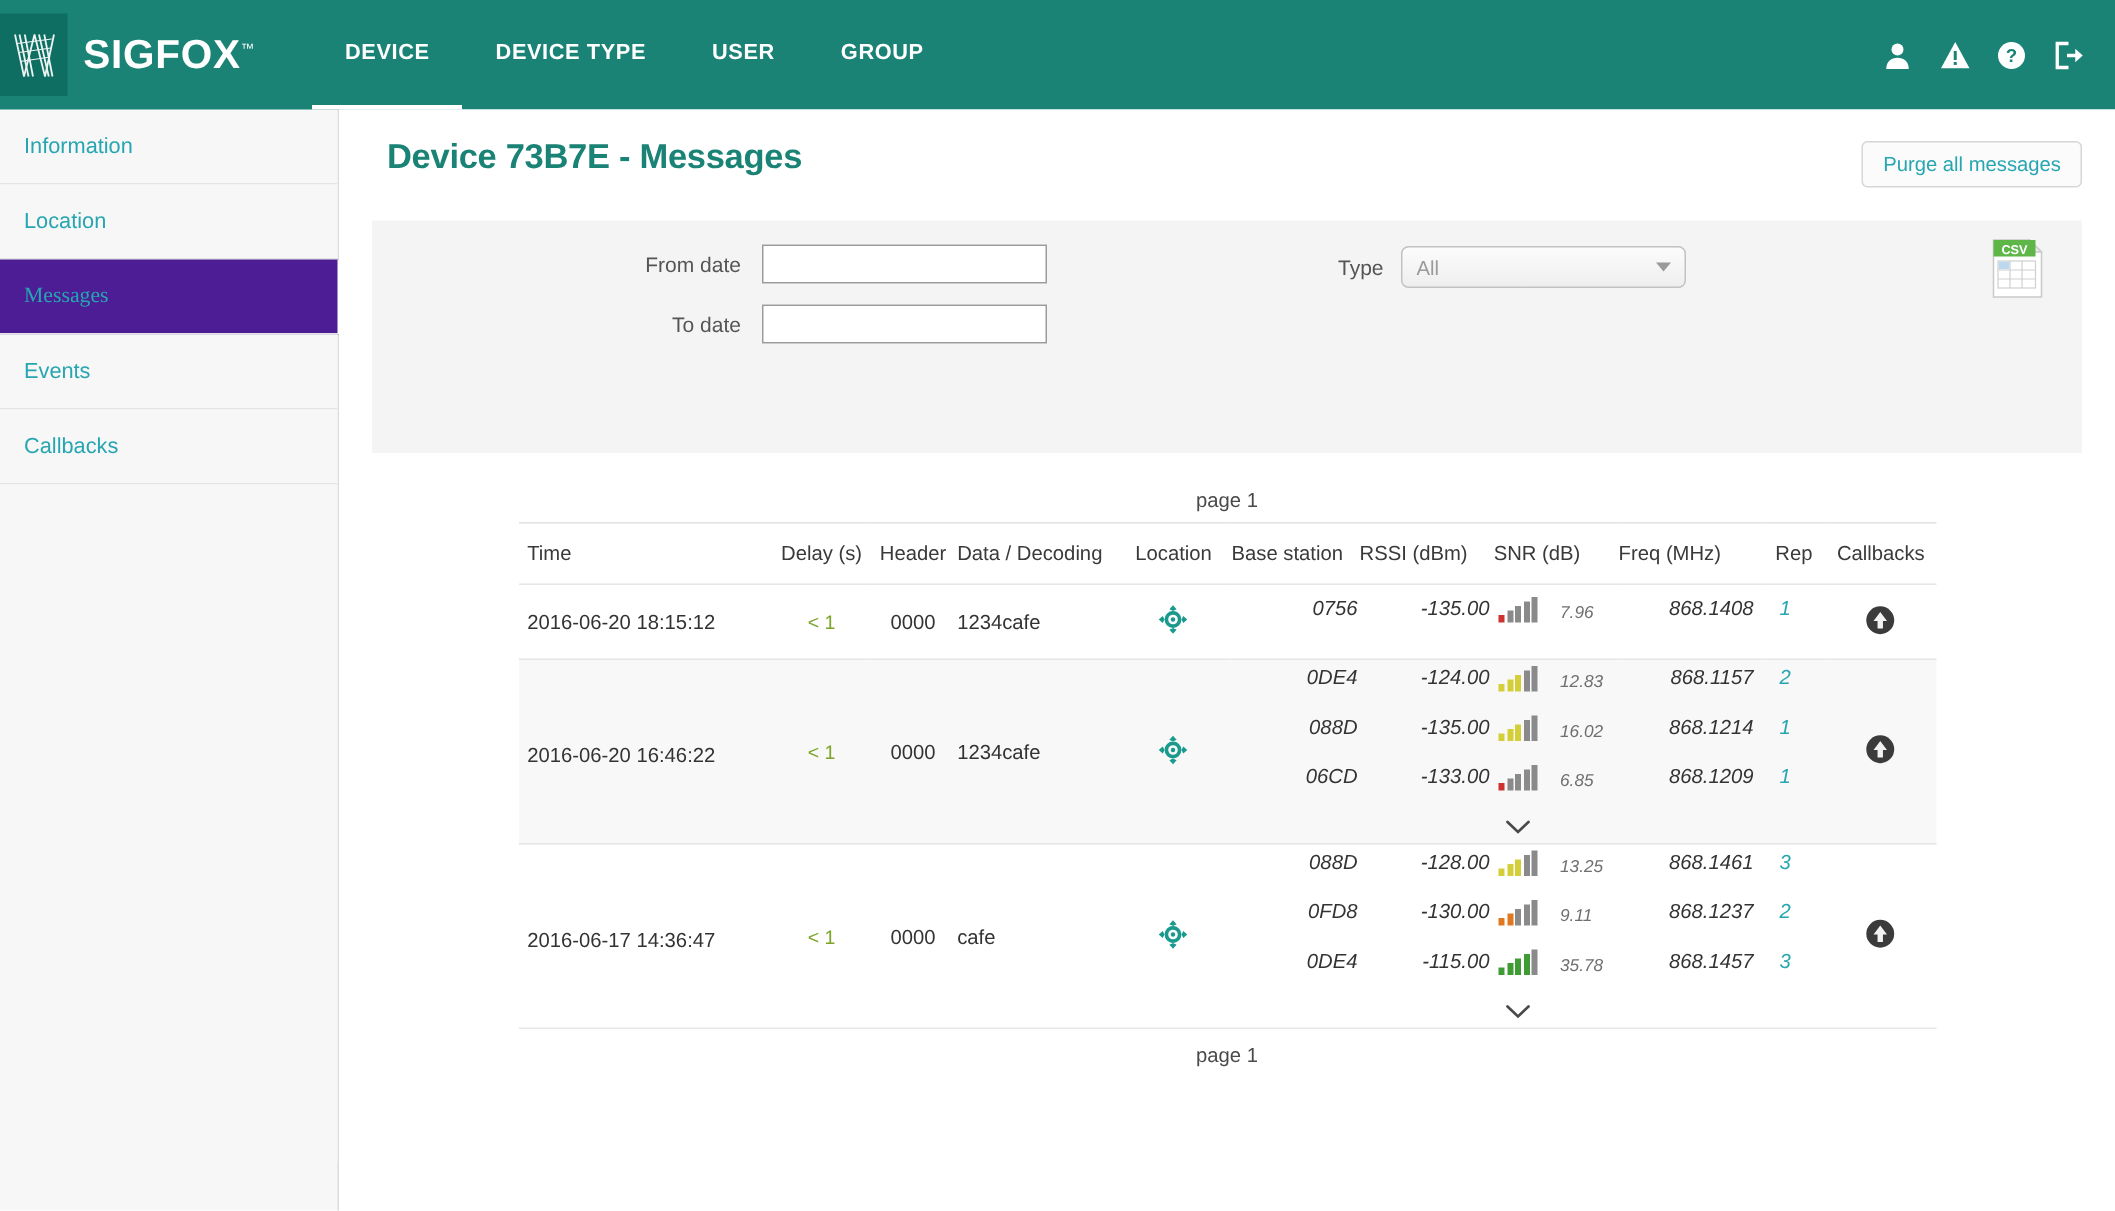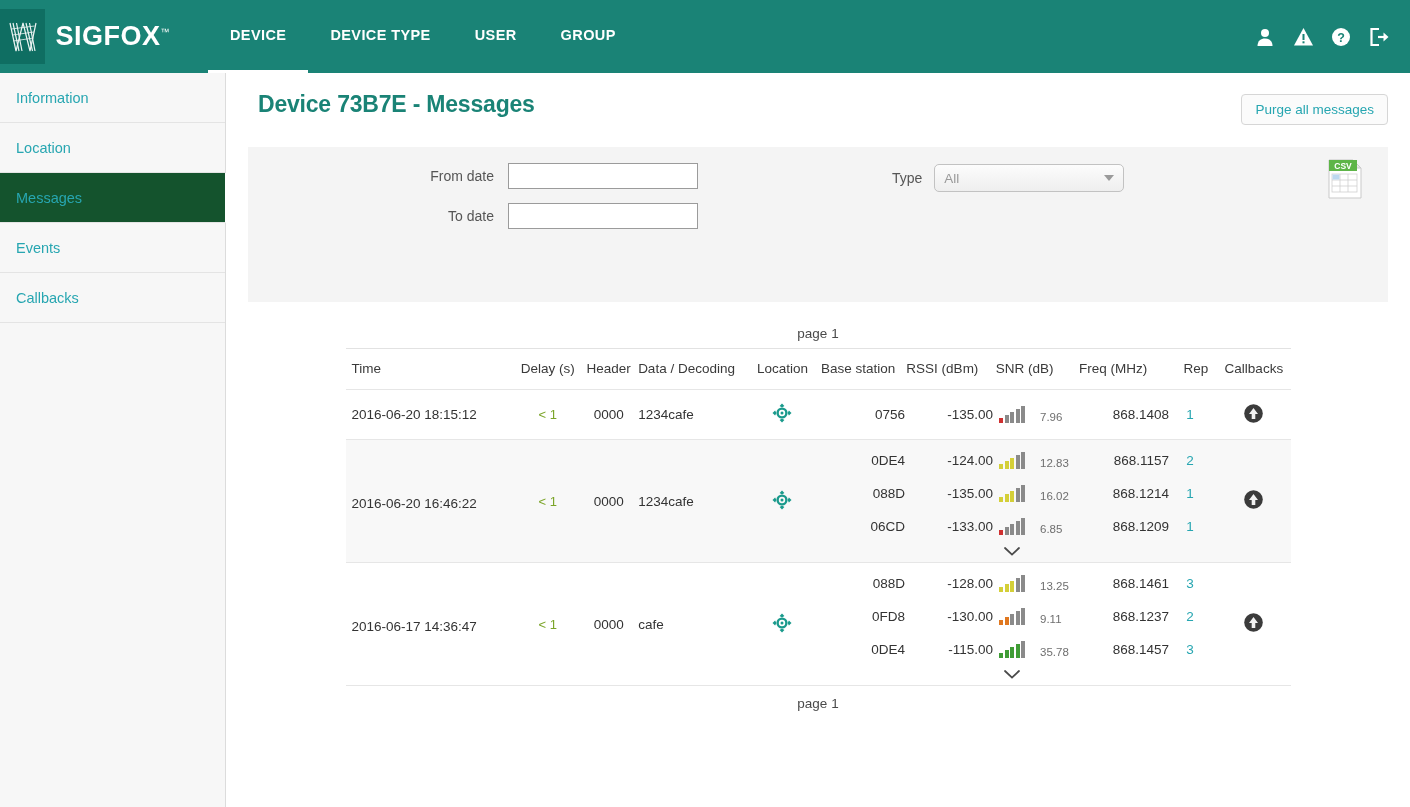--- a/index.html
+++ b/index.html
@@ -99,23 +99,24 @@
     align-items: center;
     padding-left: 16px;
     color: #27a6b1;
     font-size: 14.5px;
     border-bottom: 1px solid #e4e4e4;
     background: #f7f7f7;
     cursor: pointer;
     user-select: none;
   }
   .side-item.active {
-    background: #14532d;
+    background: #4c1d95;
     border-right: 1px solid #ffffff;
     margin-right: -1px;
+    font-family: Liberation Serif, serif;
   }
   .side-filler {
     background: #f7f7f7;
     height: 452px;
   }
 
   
   .main {
     flex: 1;
     background: #ffffff;
@@ -282,22 +283,23 @@
   th.c-bs, th.c-rssi, th.c-freq { text-align: left !important; }
   th.c-snr { text-align: left !important; padding-left: 8px; }
 
   .row-alt td { background: #f8f8f8; }
 
   .delay-val { color: #7ba428; font-size: 13px; }
 
   .sub-grid { width: 100%; }
   .sub-line {
     display: flex;
-    align-items: center;
+    align-items: flex-start;
     height: 33px;
+    font-style: italic;
   }
   .sub-bs   { width: 84px; text-align: right; }
   .sub-rssi { width: 88px; text-align: right; }
   .sub-snr  { width: 82px; display: flex; align-items: center; padding-left: 6px; }
   .sub-freq { width: 94px; text-align: right; }
   .sub-rep  { width: 42px; text-align: center; color: #27a6b1; }
 
   .snr-wrap { display: inline-flex; align-items: flex-end; gap: 15px; }
   .bars { display: inline-flex; align-items: flex-end; height: 17px; gap: 1.5px; }
   .bars i { width: 4px; display: block; background: #8a8a8a; }

